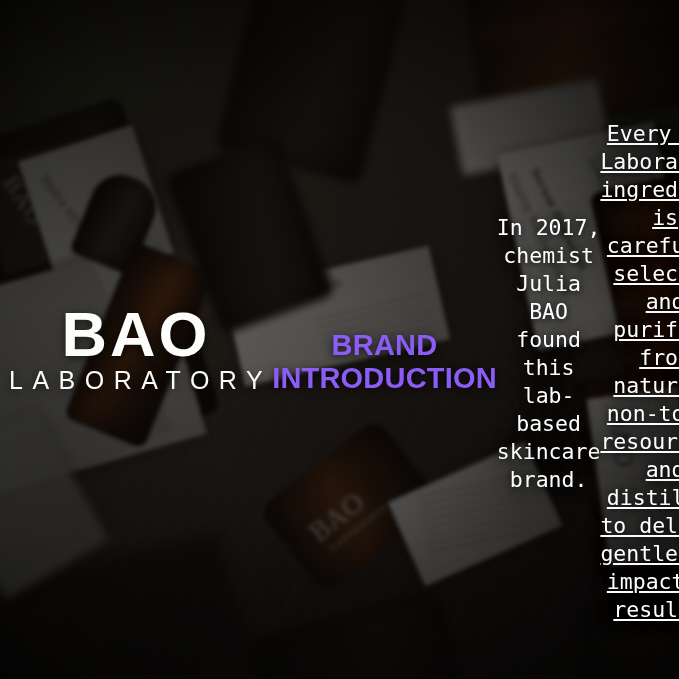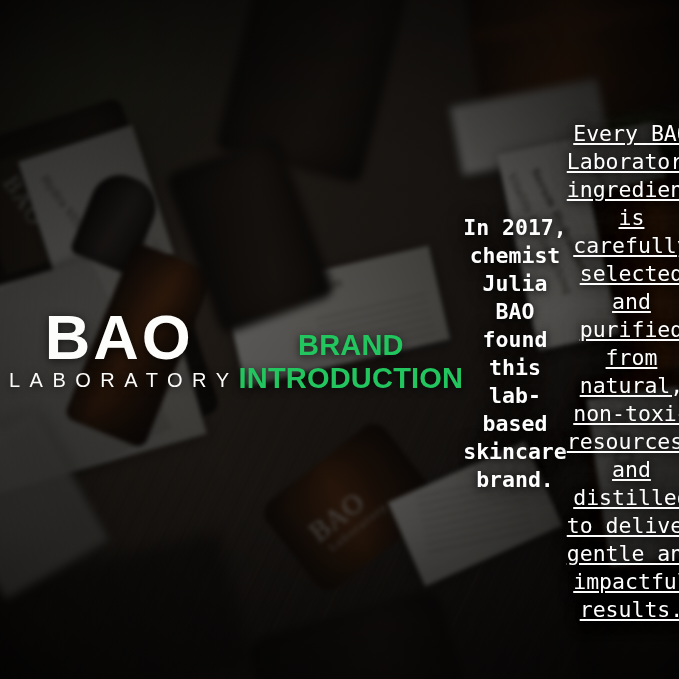--- a/index.html
+++ b/index.html
@@ -200,48 +200,48 @@
     font-weight: 700;
     font-size: 63px;
     line-height: 1.02;
     letter-spacing: 3px;
     color: #fdfdfc;
     text-shadow: 0 2px 10px rgba(0,0,0,0.65);
   }
   .logo-sub {
     font-family: "Liberation Sans", "DejaVu Sans", sans-serif;
     font-weight: 400;
-    font-size: 20px;
+    font-size: 25px;
     letter-spacing: 9.5px;
     margin-top: 0;
     margin-left: 9px;
     color: #fbfbfa;
     text-shadow: 0 2px 8px rgba(0,0,0,0.65);
   }
 
   .heading {
     margin-top: 44px;
     font-family: "Liberation Sans", "DejaVu Sans", sans-serif;
     font-weight: 700;
     font-size: 29px;
     letter-spacing: 0.2px;
-    color: #22c55e;
+    color: #8b5cf6;
     text-shadow: 0 2px 9px rgba(0,0,0,0.72);
   }
 
   .para {
     font-family: "DejaVu Sans Mono", "Liberation Mono", monospace;
     font-size: 21.5px;
     line-height: 28px;
     color: #ffffff;
     text-shadow: 0 1px 7px rgba(0,0,0,0.78), 0 0 18px rgba(0,0,0,0.5);
     white-space: pre-line;
     max-width: 610px;
   }
-  .para-1 { margin-top: 28px; font-weight: bold; }
+  .para-1 { margin-top: 28px; }
   .para-2 { margin-top: 36px; }
   .para-3 { margin-top: 64px; text-decoration: underline; }
 </style>
 </head>
 <body>
 
 <div id="poster">
 
   <div class="bg-layer bg-base"></div>
   <div class="bg-layer bg-wood"></div>

